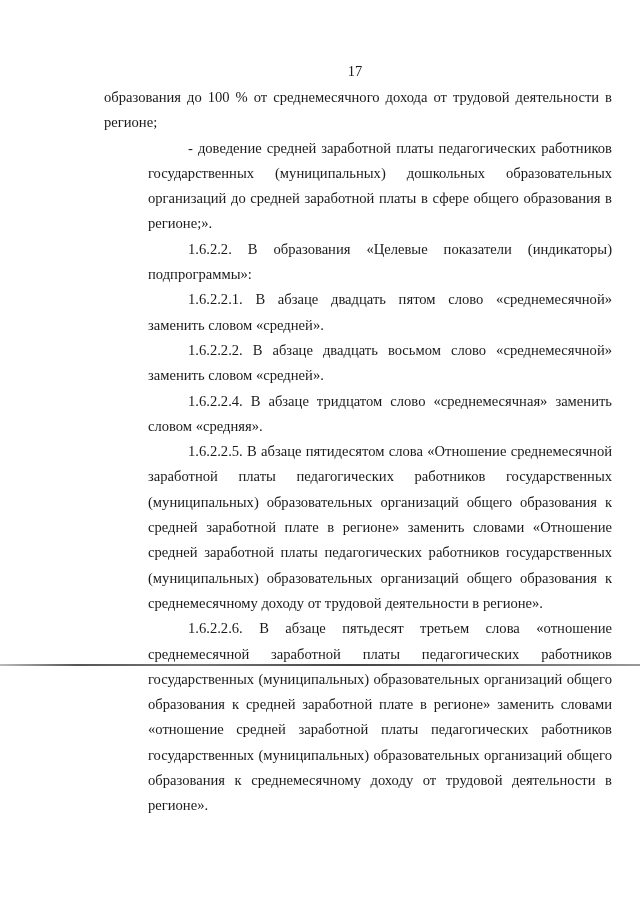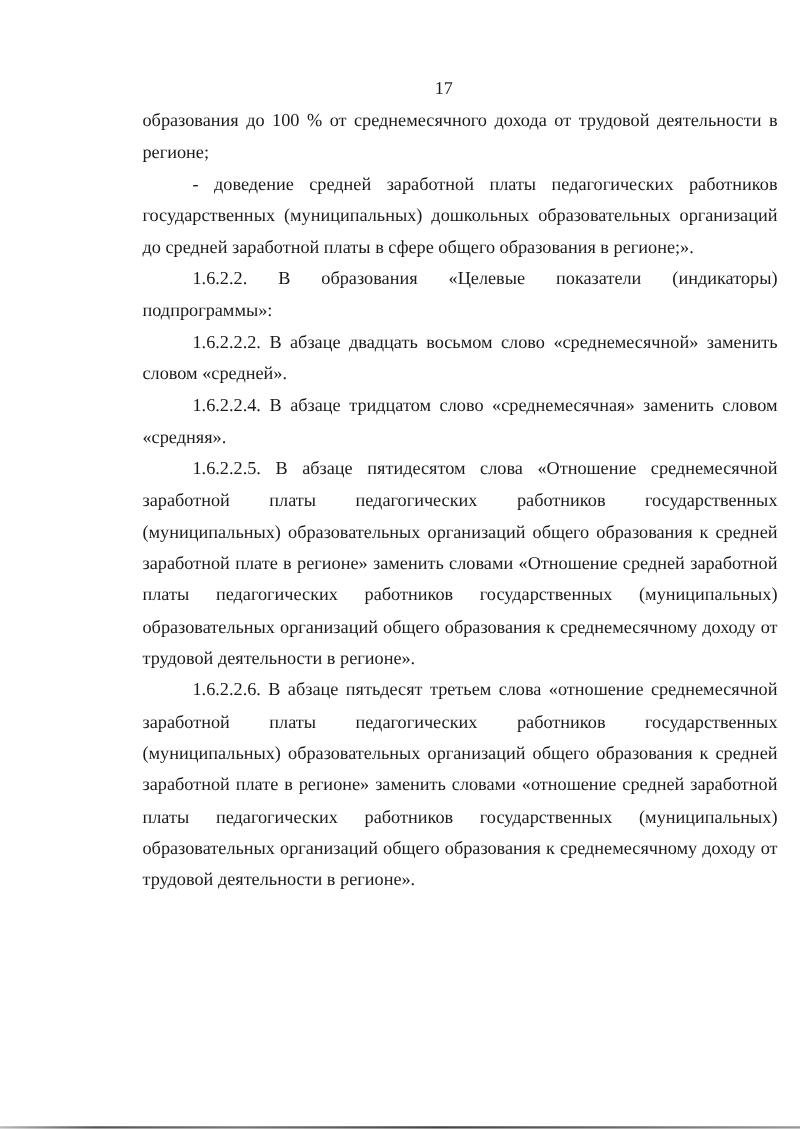--- a/index.html
+++ b/index.html
@@ -1,48 +1,49 @@
 <!DOCTYPE html>
 <html><head>
 <meta charset="utf-8">
 <style>
   html, body { margin: 0; padding: 0; background: #ffffff; }
   body { width: 640px; height: 903px; position: relative; overflow: hidden; }
   .page {
-    position: absolute; left: 0; top: 0; width: 640px; height: 903px;
+    position: absolute; left: 0; top: 0; width: 640px; height: 666px;
     background: #ffffff; color: #1a1a1a;
     font-family: "Liberation Serif", "DejaVu Serif", serif;
   }
   .page-number {
     position: absolute; top: 62px; left: 0; width: 710px;
     text-align: center; font-size: 14.5px; line-height: 18px;
   }
   .body-text {
-    position: absolute; left: 114px; top: 85px; width: 508px;
+    position: absolute; left: 104px; top: 85px; width: 508px;
     font-size: 14.6px; line-height: 25.3px;
   }
   .para {
     margin: 0; text-align: justify; text-align-last: left;
   }
-  .para.indent { text-indent: 40px; }
+  .para.indent { text-indent: 40px; margin-left: 44px; }
   .scan-line {
     position: absolute; left: 0; right: 0; bottom: 0; height: 2px;
     background: linear-gradient(90deg, #bbb 0%, #555 12%, #777 30%, #444 55%, #666 75%, #999 100%);
   }
 </style>
 </head>
 <body>
 
 <div class="page">
   <div class="page-number">17</div>
 
   <div class="body-text">
     <p class="para">образования до 100 % от среднемесячного дохода от трудовой деятельности в регионе;</p>
     <p class="para indent">- доведение средней заработной платы педагогических работников государственных (муниципальных) дошкольных образовательных организаций до средней заработной платы в сфере общего образования в регионе;».</p>
     <p class="para indent">1.6.2.2. В образования «Целевые показатели (индикаторы) подпрограммы»:</p>
+    <p class="para indent">1.6.2.2.1. В абзаце двадцать пятом слово «среднемесячной» заменить словом «средней».</p>
     <p class="para indent">1.6.2.2.2. В абзаце двадцать восьмом слово «среднемесячной» заменить словом «средней».</p>
     <p class="para indent">1.6.2.2.4. В абзаце тридцатом слово «среднемесячная» заменить словом «средняя».</p>
     <p class="para indent">1.6.2.2.5. В абзаце пятидесятом слова «Отношение среднемесячной заработной платы педагогических работников государственных (муниципальных) образовательных организаций общего образования к средней заработной плате в регионе» заменить словами «Отношение средней заработной платы педагогических работников государственных (муниципальных) образовательных организаций общего образования к среднемесячному доходу от трудовой деятельности в регионе».</p>
     <p class="para indent">1.6.2.2.6. В абзаце пятьдесят третьем слова «отношение среднемесячной заработной платы педагогических работников государственных (муниципальных) образовательных организаций общего образования к средней заработной плате в регионе» заменить словами «отношение средней заработной платы педагогических работников государственных (муниципальных) образовательных организаций общего образования к среднемесячному доходу от трудовой деятельности в регионе».</p>
   </div>
 
   <div class="scan-line"></div>
 </div>
 
 </body></html>

